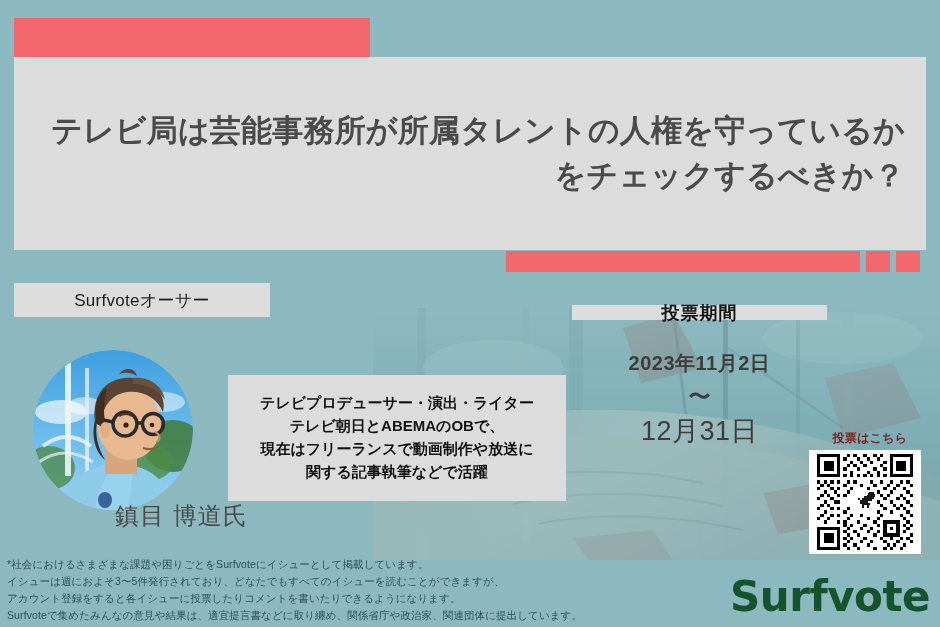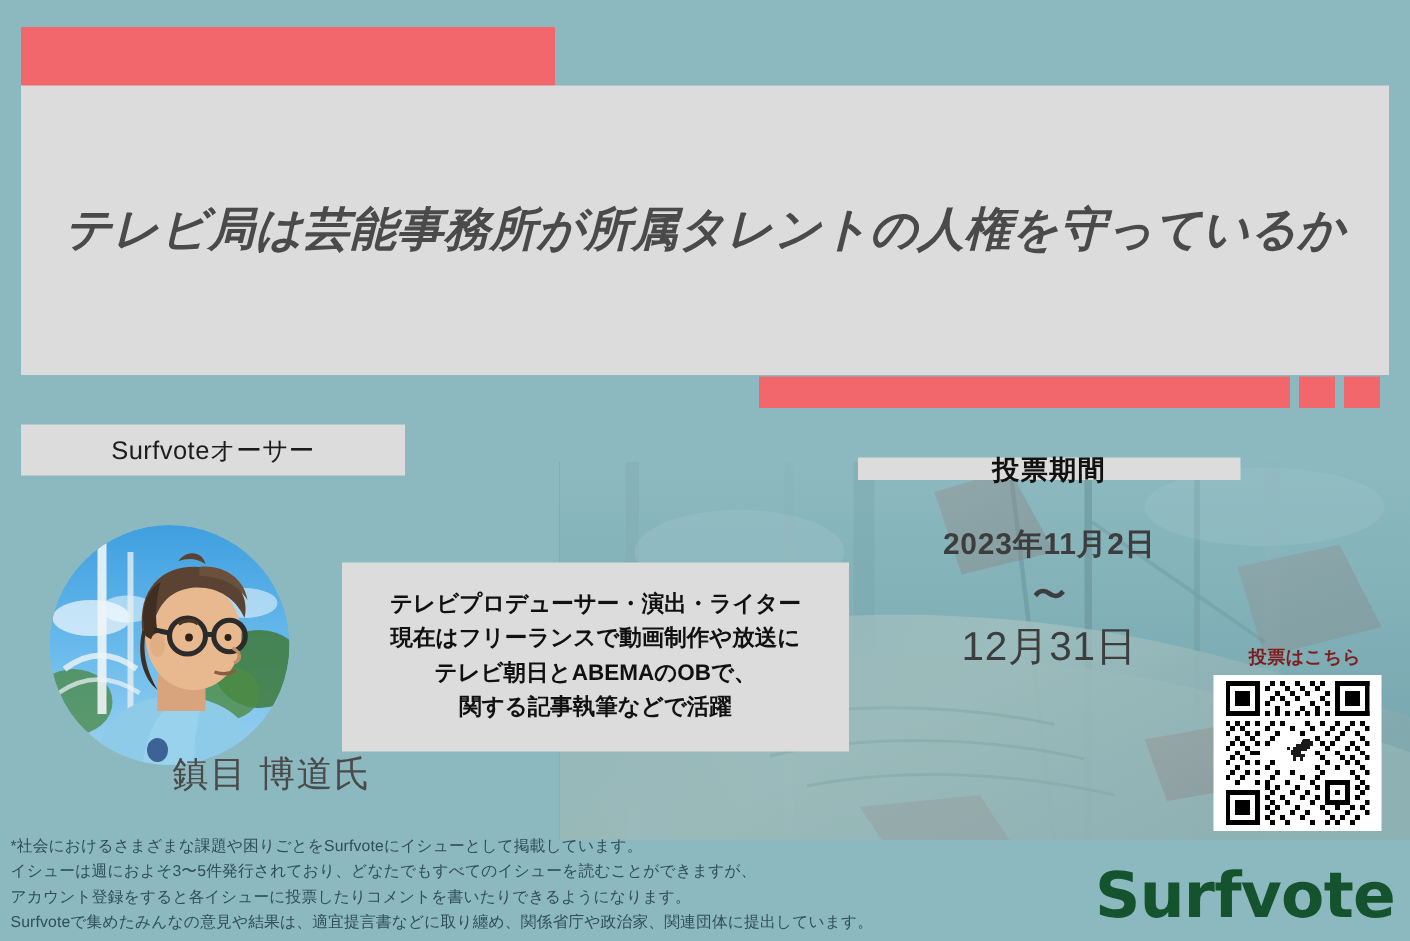--- a/index.html
+++ b/index.html
@@ -17,25 +17,24 @@
     background:#f2676b;
   }
 
   
   .title-panel{
     position:absolute;left:14px;top:57px;width:912px;height:193px;
     background:#dcdcdc;
     display:flex;align-items:center;justify-content:center;
   }
   .title-text{
-    width:870px;text-align:center;
+    width:870px;text-align:right;
     color:#4a4a4a;
     font-size:31px;font-weight:bold;line-height:1.45;
     letter-spacing:0.2px;
-    font-style:italic;
   }
   .title-text .l2{display:block;}
 
   
   .red-b1{position:absolute;left:506px;top:251px;width:354px;height:21px;background:#f2676b;}
   .red-b2{position:absolute;left:866px;top:251px;width:24px;height:21px;background:#f2676b;}
   .red-b3{position:absolute;left:896px;top:251px;width:24px;height:21px;background:#f2676b;}
 
   
   .photo-right{
@@ -122,20 +121,21 @@
 </head>
 <body>
 
 <div id="stage">
 
   <div class="red-top"></div>
 
   <div class="title-panel">
     <div class="title-text">
       <span class="l1">テレビ局は芸能事務所が所属タレントの人権を守っているか</span>
+      <span class="l2">をチェックするべきか？</span>
     </div>
   </div>
 
   <div class="red-b1"></div>
   <div class="red-b2"></div>
   <div class="red-b3"></div>
 
   <div class="photo-right">
     <svg class="pimg" viewBox="0 0 567 252" preserveAspectRatio="xMidYMid slice">
       <defs>
@@ -252,22 +252,22 @@
         <ellipse cx="72" cy="80" rx="5" ry="8" fill="#dfae83"></ellipse>
       </g>
     </svg>
   </div>
 
   <div class="author-name">鎮目 博道氏</div>
 
   <div class="bio-box">
     <div class="bio-text">
       <span>テレビプロデューサー・演出・ライター</span>
+      <span>テレビ朝日とABEMAのOBで、</span>
       <span>現在はフリーランスで動画制作や放送に</span>
-      <span>テレビ朝日とABEMAのOBで、</span>
       <span>関する記事執筆などで活躍</span>
     </div>
   </div>
 
   <div class="vote-label">
     <span>投票期間</span>
   </div>
   <div class="vote-dates">
     <div class="d1">2023年11月2日</div>
     <div class="sep">〜</div>

